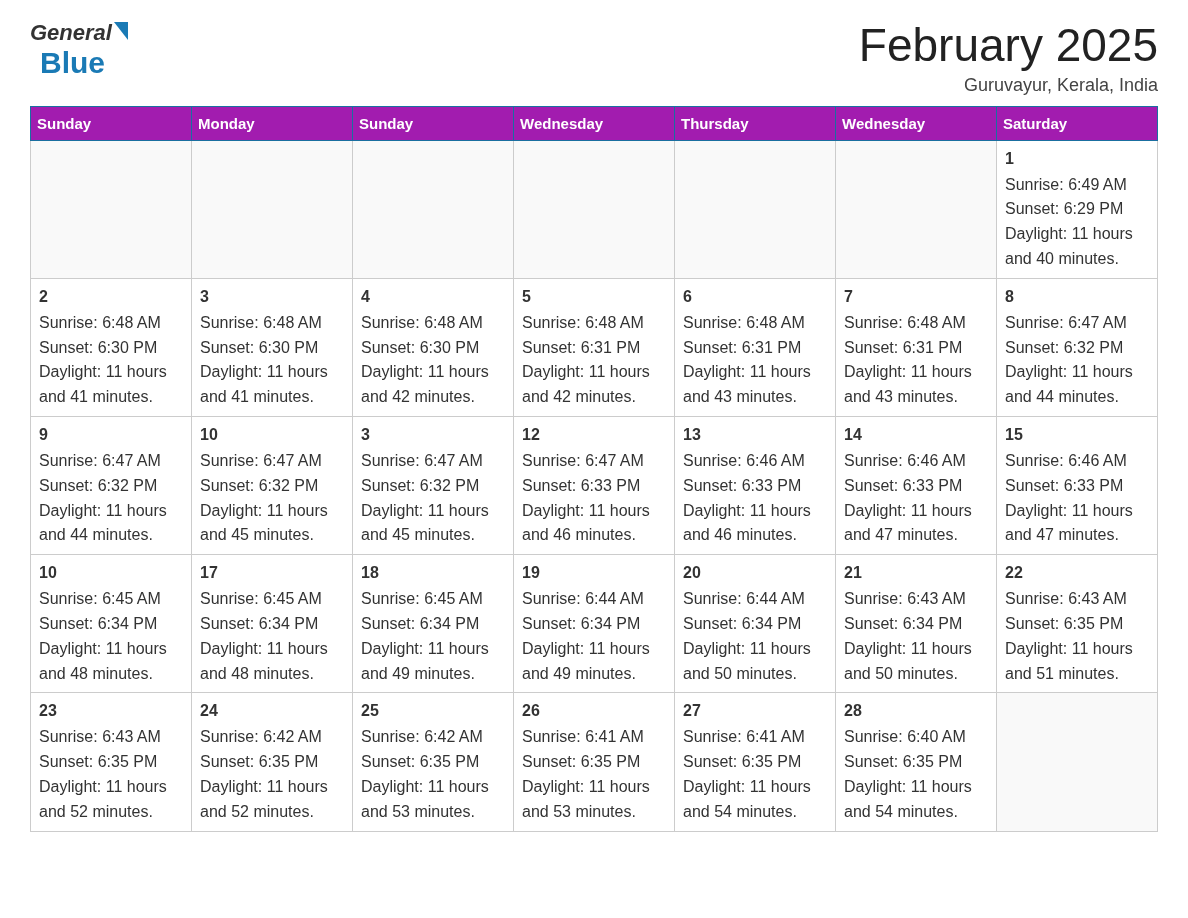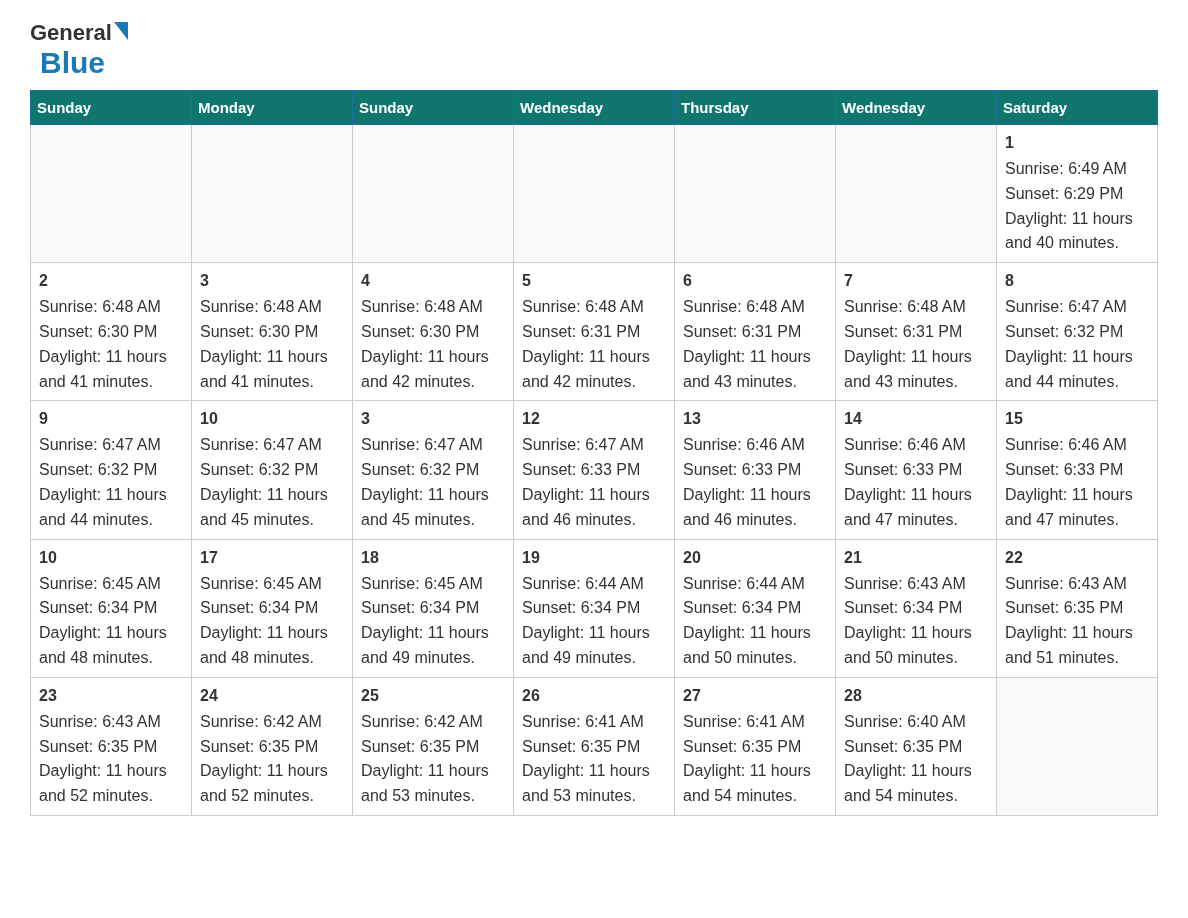--- a/index.html
+++ b/index.html
@@ -27,20 +27,21 @@
     }
     .logo-text-blue {
       font-size: 30px;
       font-weight: bold;
       color: #1a7ab5;
       margin-left: 10px;
     }
     .logo-top-line {
       display: flex;
       align-items: center;
+      font-style: italic;
     }
     .logo-arrow {
       width: 0;
       height: 0;
       border-left: 14px solid transparent;
       border-right: 0px solid transparent;
       border-top: 18px solid #1a7ab5;
       margin-left: 2px;
       margin-top: -4px;
     }
@@ -57,21 +58,21 @@
       font-size: 18px;
       color: #444;
       margin-top: 4px;
     }
     .calendar-table {
       width: 100%;
       border-collapse: collapse;
       table-layout: fixed;
     }
     .calendar-table thead tr th {
-      background-color: #0f766e;
+      background-color: #a21caf;
       color: #fff;
       padding: 8px 6px;
       font-size: 15px;
       font-weight: bold;
       text-align: left;
       border: 1px solid #1a6fa0;
     }
     .calendar-table tbody tr td {
       vertical-align: top;
       border: 1px solid #ccc;
@@ -104,20 +105,22 @@
 
 <div class="header">
   <div class="logo">
     <div class="logo-top-line">
       <span class="logo-text-general">General</span>
       <div class="logo-arrow"></div>
     </div>
     <span class="logo-text-blue">Blue</span>
   </div>
   <div class="title-area">
+    <div class="month-title">February 2025</div>
+    <div class="location">Guruvayur, Kerala, India</div>
   </div>
 </div>
 
 <table class="calendar-table">
   <thead>
     <tr>
     <th>Sunday</th>
         <th>Monday</th>
         <th>Sunday</th>
         <th>Wednesday</th>

